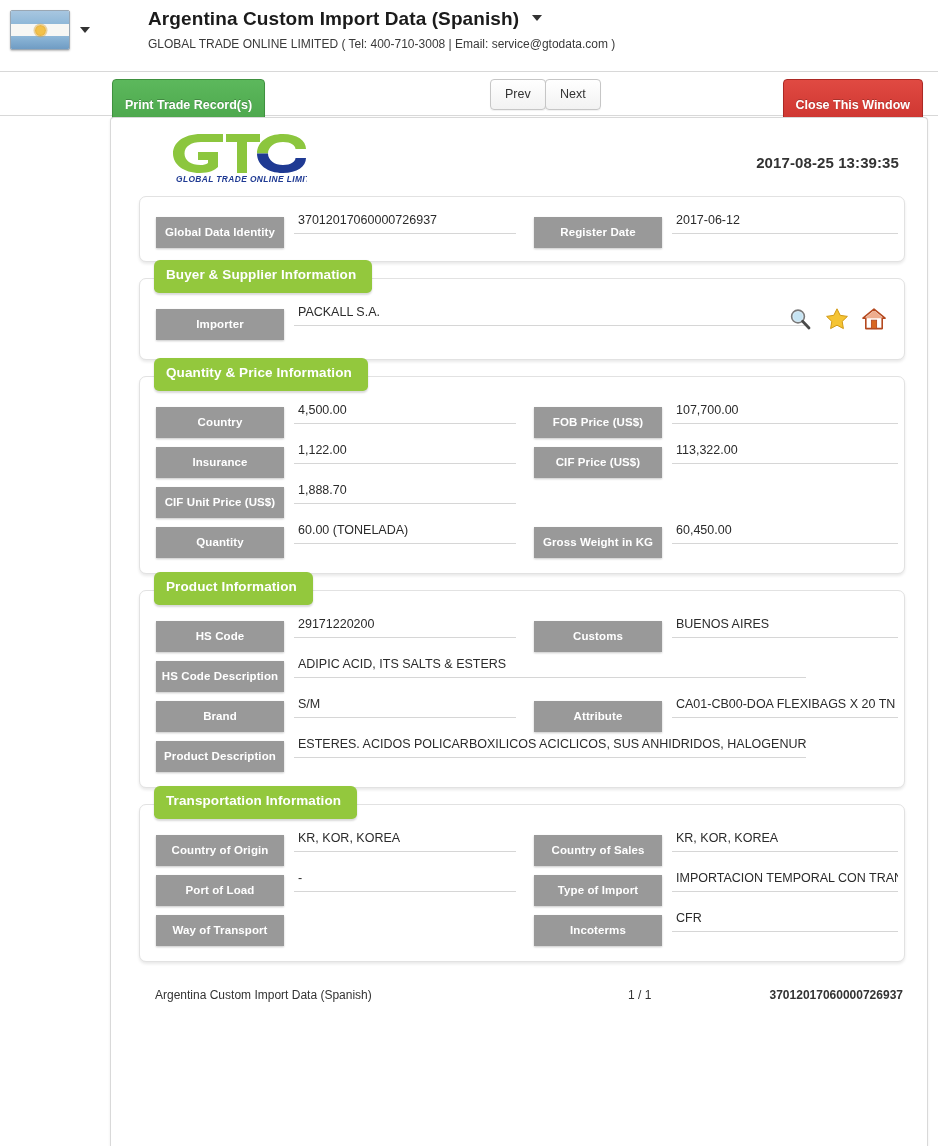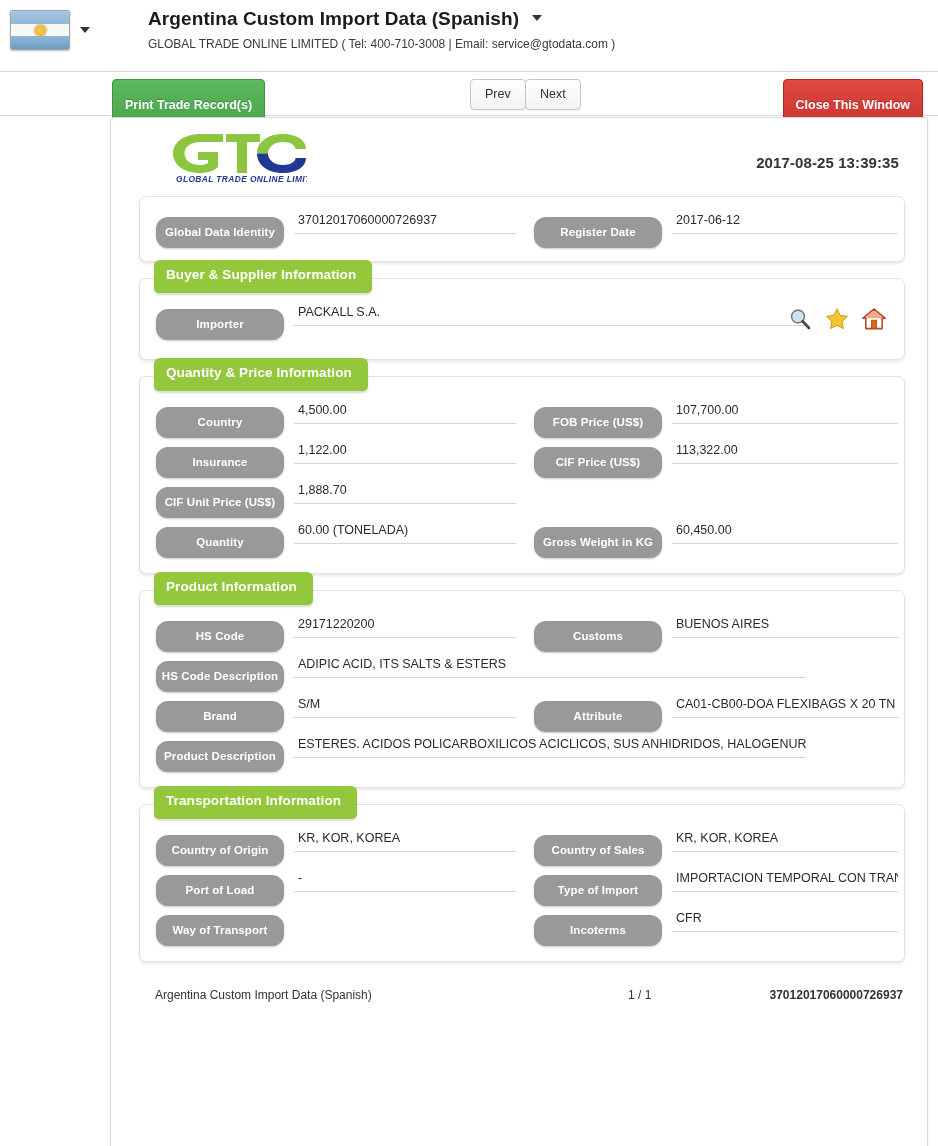--- a/index.html
+++ b/index.html
@@ -123,20 +123,21 @@
     color: #ffffff;
     text-shadow: 0 -1px 0 rgba(0,0,0,.22);
     box-shadow: 0 1px 1px rgba(0,0,0,.12);
   }
   #btn-prev, #btn-next {
     background: linear-gradient(#ffffff, #f2f2f2);
     border: 1px solid #c6c6c6;
     color: #333333;
     font-weight: normal;
     box-shadow: 0 1px 1px rgba(0,0,0,.06);
+    margin-left: 20px;
   }
   #btn-prev { left: 470px; padding: 8px 14px; }
   #btn-next { left: 525px; padding: 8px 14px; }
   #btn-close {
     right: 15px;
     background: linear-gradient(#e04a42, #c9302c);
     border: 1px solid #ac2925;
     color: #ffffff;
     text-shadow: 0 -1px 0 rgba(0,0,0,.22);
     box-shadow: 0 1px 1px rgba(0,0,0,.12);
@@ -230,21 +231,21 @@
   .field.right { left: 394px; }
 
   .pill {
     width: 128px;
     min-width: 128px;
     background: #999999;
     color: #ffffff;
     font-size: 11.5px;
     font-weight: bold;
     text-align: center;
-    border-radius: 12px;
+    border-radius: 0;
     padding: 9px 2px;
     line-height: 1.1;
     box-shadow: 0 1px 2px rgba(0,0,0,.22);
     letter-spacing: .1px;
     margin-top: 8px;
     user-select: none;
   }
   .val {
     margin-left: 10px;
     border-bottom: 1px solid #d6d6d6;

